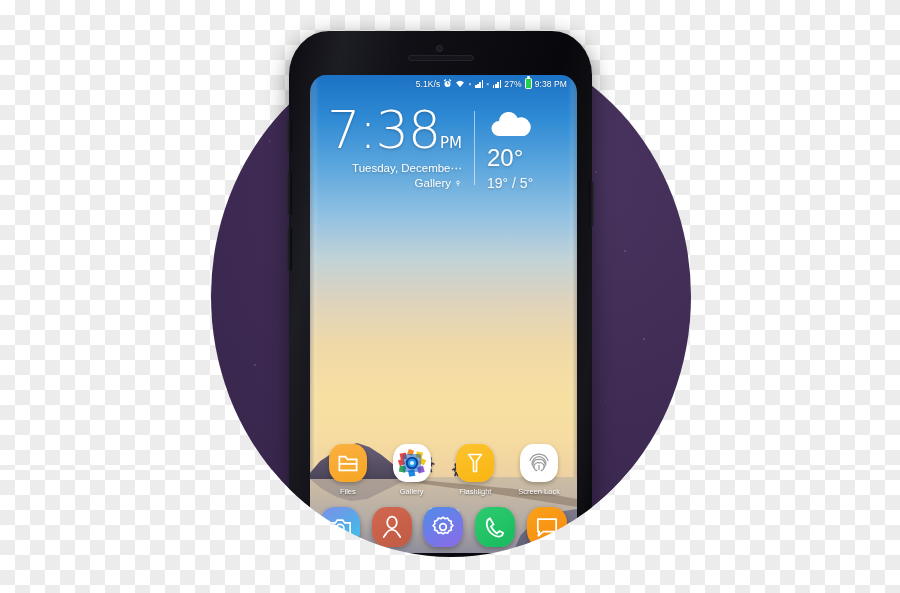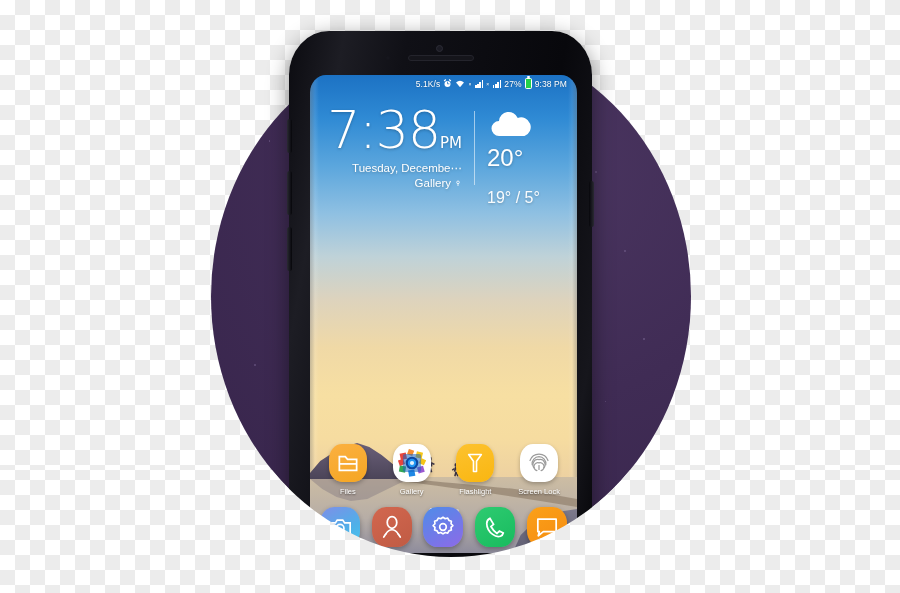--- a/index.html
+++ b/index.html
@@ -146,21 +146,21 @@
                justify-content:flex-end; align-items:center; gap:3px;}
   .pin{ display:inline-block; width:8px; height:8px; }
 
   #wx-div{
     width:1px; align-self:stretch; margin:4px 12px 0 12px;
     background:rgba(255,255,255,.55); height:74px;
   }
   #wx-col{ text-align:left; padding-top:2px;}
   #wx-cloud{ width:48px; height:30px; position:relative; margin-bottom:3px;}
   #wx-temp{ font-size:24px; font-weight:300; line-height:1; }
-  #wx-range{ font-size:16px; margin-top:19px; opacity:.95;}
+  #wx-range{ font-size:14px; margin-top:5px; opacity:.95;}
 
   
   #landscape{ position:absolute; left:0; bottom:0; width:100%; height:150px; z-index:2;}
 
   
   #app-row{
     position:absolute; left:0; top:369px; width:100%;
     display:flex; justify-content:space-around; align-items:flex-start;
     padding:0 6px; z-index:5;
   }

